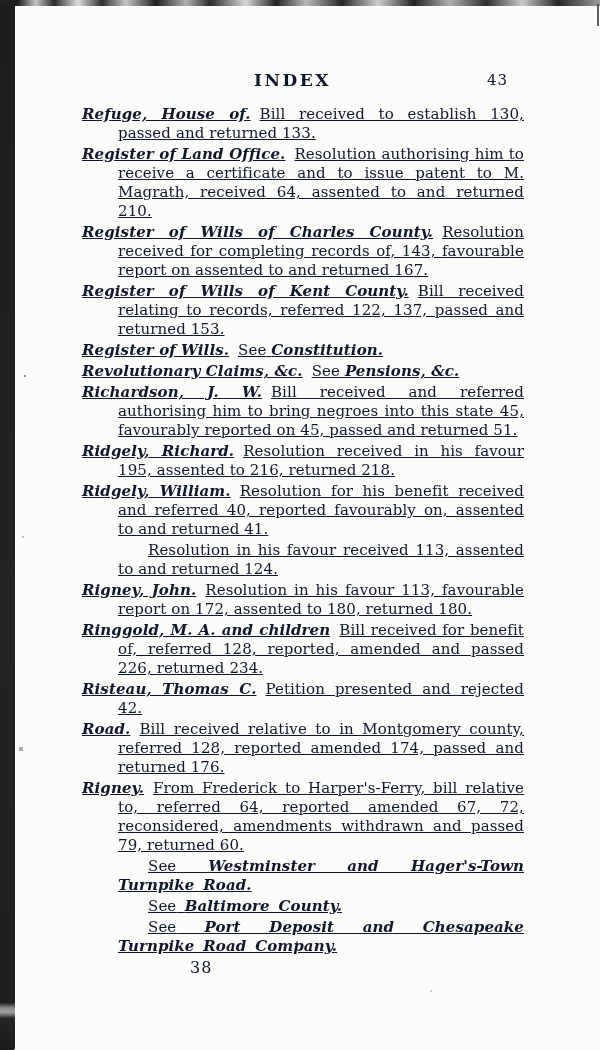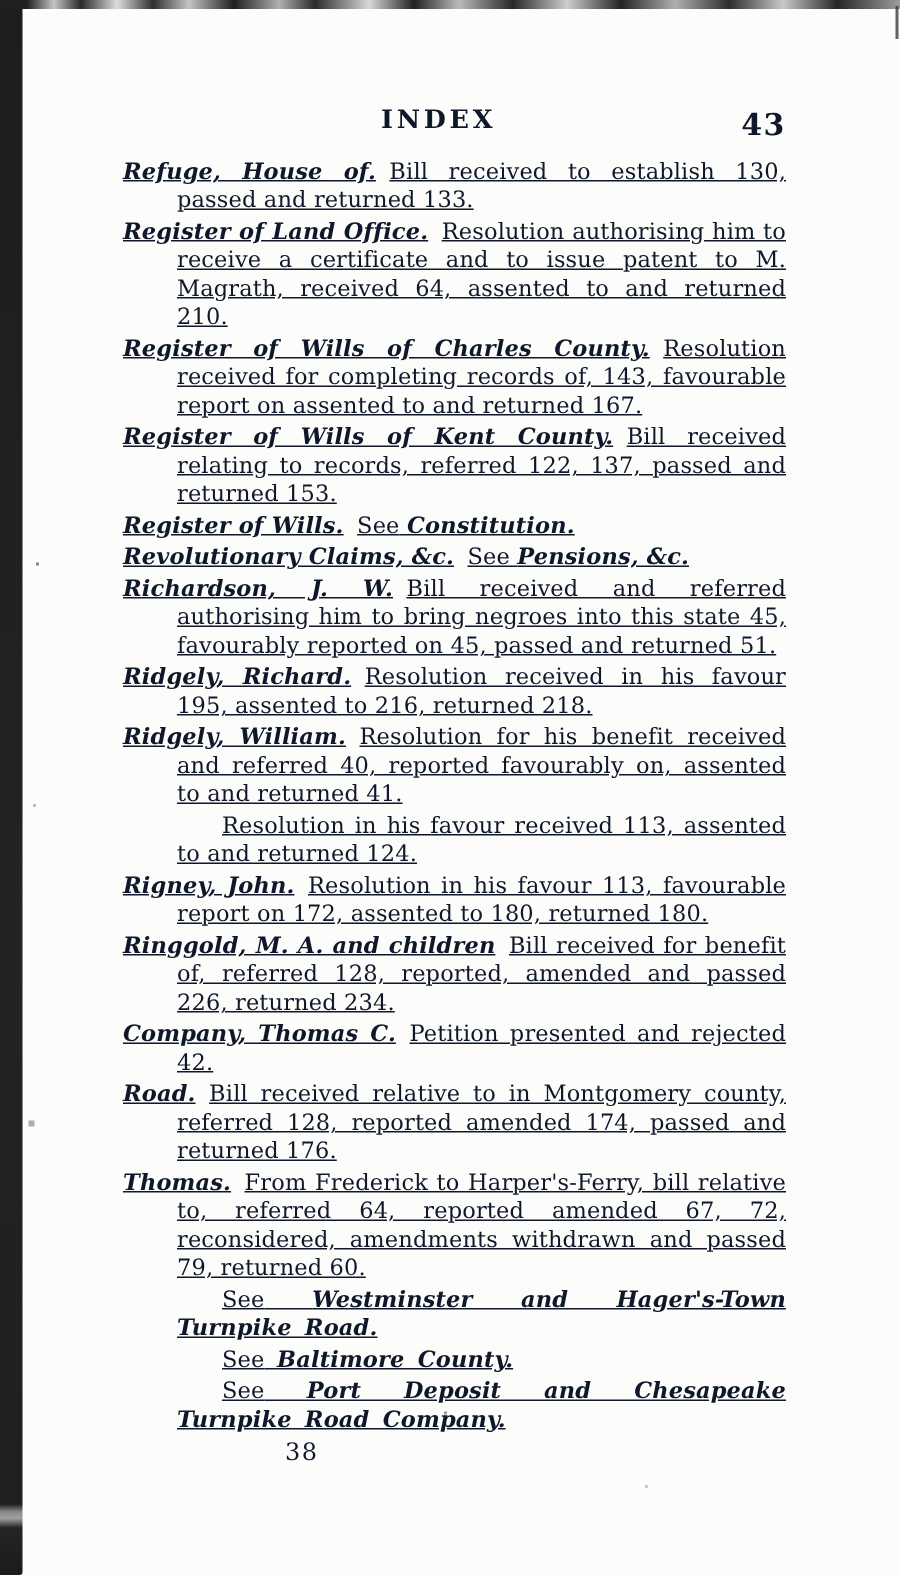--- a/index.html
+++ b/index.html
@@ -51,22 +51,22 @@
     position: absolute; left: 78px; top: 70px; width: 446px;
   }
   .page-header {
     position: relative; height: 18px; margin-bottom: 17px;
   }
   .page-title {
     position: absolute; left: 176px; top: 0;
     font-size: 17px; font-weight: bold; letter-spacing: 2.5px;
   }
   .page-number {
-    position: absolute; right: 0; top: 1px;
-    font-size: 20px; font-weight: bold; letter-spacing: 1px;
+    position: absolute; right: 16px; top: 1px;
+    font-size: 15px; font-weight: normal; letter-spacing: 1px;
   }
   .index-list p {
     margin: 0 0 2px 4px;
     font-size: 15px;
     line-height: 19px;
     text-align: justify;
     letter-spacing: 0.1px;
     text-decoration: underline;
   }
   p.entry { padding-left: 36px; text-indent: -36px; }
@@ -114,25 +114,25 @@
 
       <p class="entry"><span class="term">Ridgely, Richard.</span><span class="termgap"></span><span>Resolution received in his favour 195, assented to 216, returned 218.</span></p>
 
       <p class="entry"><span class="term">Ridgely, William.</span><span class="termgap"></span><span>Resolution for his benefit received and referred 40, reported favourably on, assented to and returned 41.</span></p>
       <p class="indent-para"><span>Resolution in his favour received 113, assented to and returned 124.</span></p>
 
       <p class="entry"><span class="term">Rigney, John.</span><span class="termgap"></span><span>Resolution in his favour 113, favourable report on 172, assented to 180, returned 180.</span></p>
 
       <p class="entry"><span class="term">Ringgold, M. A. and children</span><span class="termgap"></span><span>Bill received for benefit of, referred 128, reported, amended and passed 226, returned 234.</span></p>
 
-      <p class="entry"><span class="term">Company, Thomas C.</span><span class="termgap"></span><span>Petition presented and rejected 42.</span></p>
+      <p class="entry"><span class="term">Risteau, Thomas C.</span><span class="termgap"></span><span>Petition presented and rejected 42.</span></p>
 
       <p class="entry"><span class="term">Road.</span><span class="termgap"></span><span>Bill received relative to in Montgomery county, referred 128, reported amended 174, passed and returned 176.</span></p>
 
-      <p class="entry"><span class="term">Thomas.</span><span class="termgap"></span><span>From Frederick to Harper's-Ferry, bill relative to, referred 64, reported amended 67, 72, reconsidered, amendments withdrawn and passed 79, returned 60.</span></p>
+      <p class="entry"><span class="term">Rigney.</span><span class="termgap"></span><span>From Frederick to Harper's-Ferry, bill relative to, referred 64, reported amended 67, 72, reconsidered, amendments withdrawn and passed 79, returned 60.</span></p>
 
       <p class="indent-para see-ref"><span>See</span> <span class="xref">Westminster and Hager's-Town Turnpike Road.</span></p>
 
       <p class="indent-para see-ref"><span>See</span> <span class="xref">Baltimore County.</span></p>
 
       <p class="indent-para see-ref"><span>See</span> <span class="xref">Port Deposit and Chesapeake Turnpike Road Company.</span></p>
 
       <div class="signature-mark">38</div>
 
     </div>

